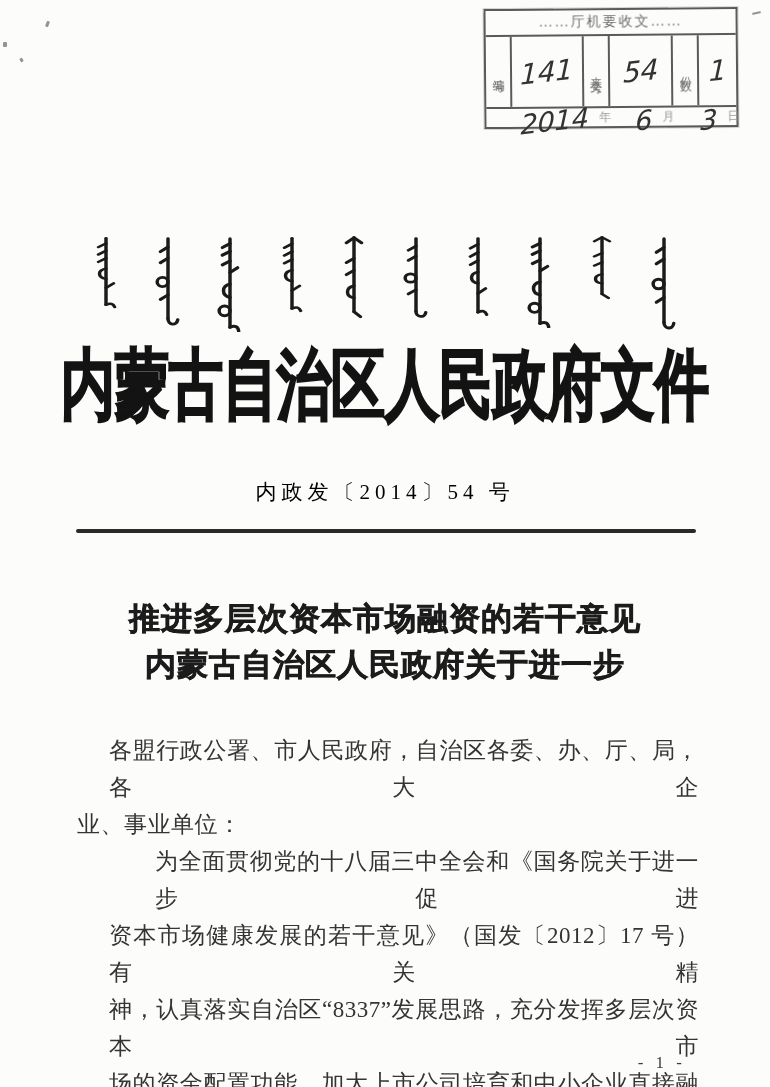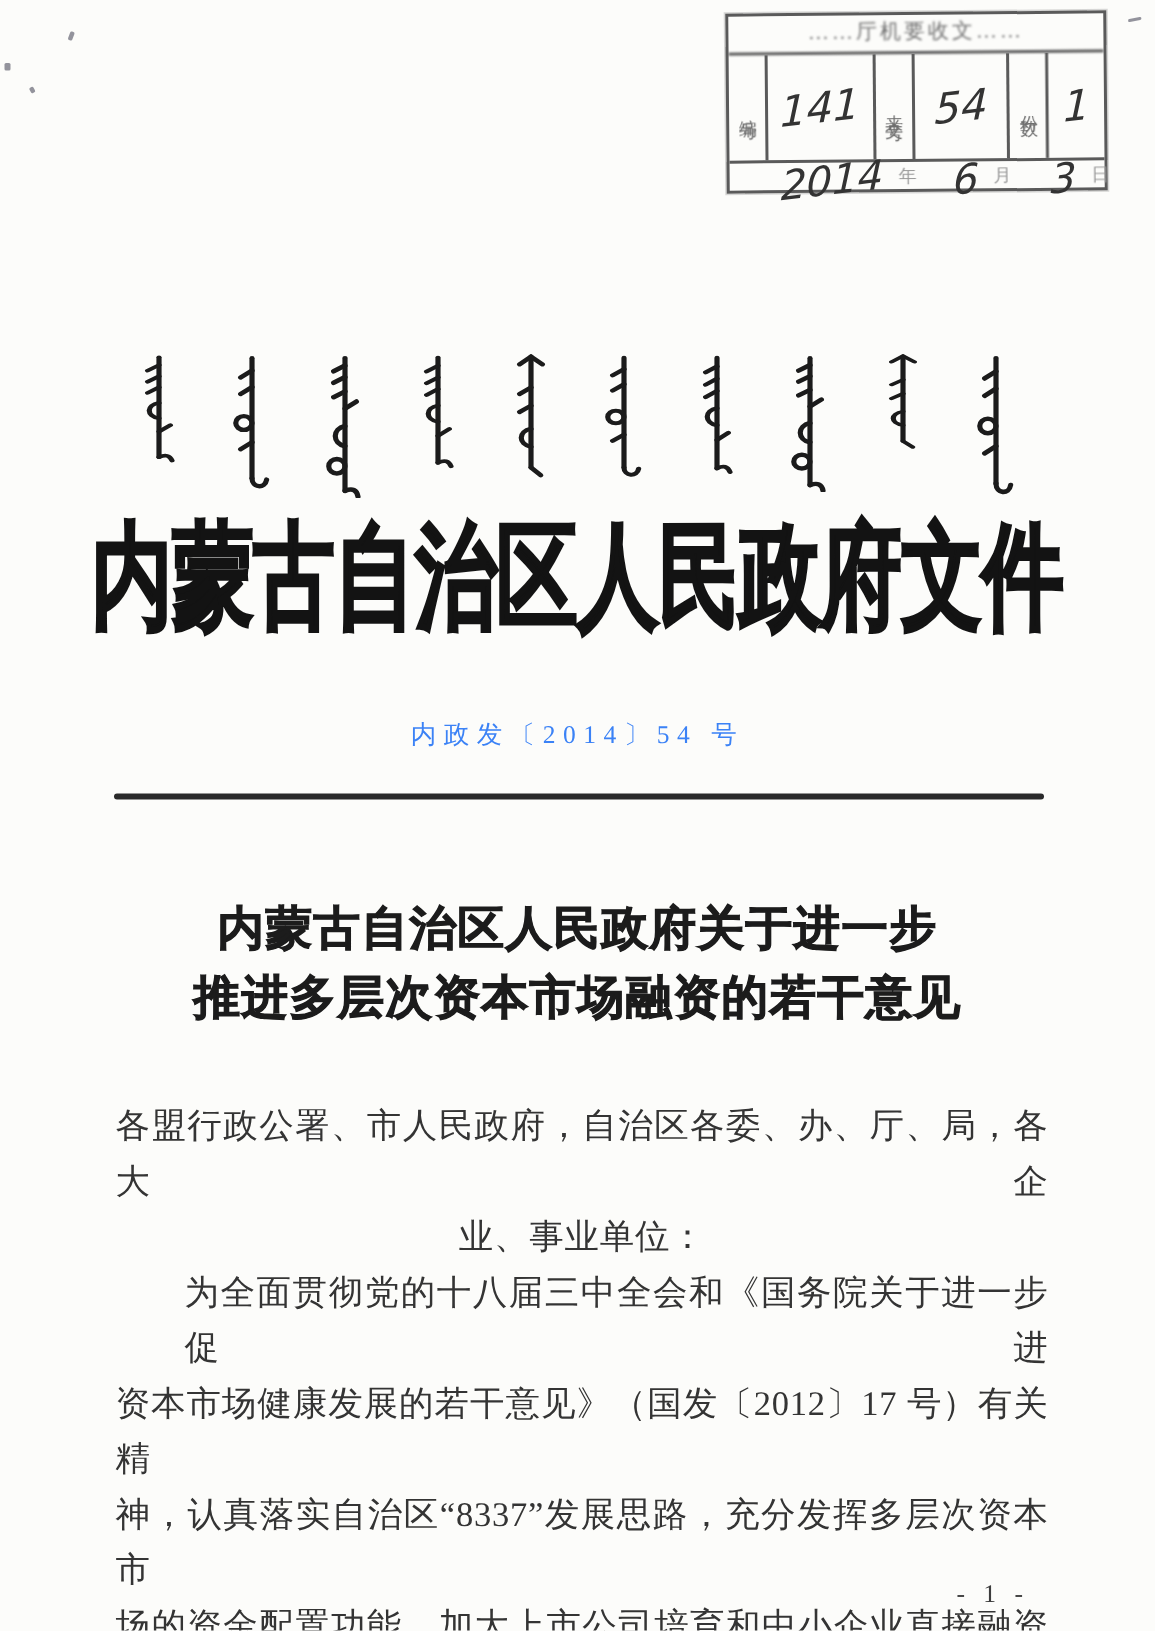--- a/index.html
+++ b/index.html
@@ -65,41 +65,41 @@
   
   .masthead-title{
     position:absolute;top:334px;left:0;right:0;text-align:center;
     font-size:54px;font-weight:900;color:#131313;
     letter-spacing:0px;white-space:nowrap;
     transform:scaleY(1.42);transform-origin:top center;
     -webkit-text-stroke:1.6px #131313;
   }
   .doc-number{
     position:absolute;top:478px;left:0;right:0;text-align:center;
-    font-size:17px;letter-spacing:5px;color:#3b82f6;white-space:nowrap;
+    font-size:21px;letter-spacing:5px;color:#000000;white-space:nowrap;
   }
   .rule{
     position:absolute;top:529px;left:76px;width:620px;height:4px;
     background:#2a2a2a;border-radius:2px;
   }
 
   
   .doc-title{
     position:absolute;top:596px;left:0;right:0;text-align:center;
     font-size:31px;line-height:46px;font-weight:bold;color:#1c1c1c;
     -webkit-text-stroke:0.7px #1c1c1c;letter-spacing:1px;
   }
 
   
   .body-text{
     position:absolute;top:732px;left:77px;width:622px;
     font-size:23px;line-height:37px;color:#343434;letter-spacing:.5px;
   }
-  .line-j{text-align:justify;text-align-last:justify;}
-  .line-l{text-align:center;}
+  .line-j{text-align:justify;text-align-last:justify;margin-left:32px;}
+  .line-l{text-align:left;}
   .indent{padding-left:46px;font-family:Liberation Serif, serif;}
 
   
   .page-number{
     position:absolute;right:84px;bottom:14px;
     font-size:17px;letter-spacing:4px;color:#3d3d3d;white-space:nowrap;
   }
 </style>
 </head>
 <body>
@@ -218,22 +218,22 @@
       </svg>
   </div>
 
   <div class="masthead-title">内蒙古自治区人民政府文件</div>
 
   <div class="doc-number">内政发〔2014〕54 号</div>
 
   <div class="rule"></div>
 
   <div class="doc-title">
+    <div>推进多层次资本市场融资的若干意见</div>
     <div>内蒙古自治区人民政府关于进一步</div>
-    <div>推进多层次资本市场融资的若干意见</div>
   </div>
 
   <div class="body-text">
     <div class="line-j">各盟行政公署、市人民政府，自治区各委、办、厅、局，各大企</div>
     <div class="line-l">业、事业单位：</div>
     <div class="line-j indent">为全面贯彻党的十八届三中全会和《国务院关于进一步促进</div>
     <div class="line-j">资本市场健康发展的若干意见》（国发〔2012〕17 号）有关精</div>
     <div class="line-j">神，认真落实自治区“8337”发展思路，充分发挥多层次资本市</div>
     <div class="line-j">场的资金配置功能，加大上市公司培育和中小企业直接融资工作</div>
 

